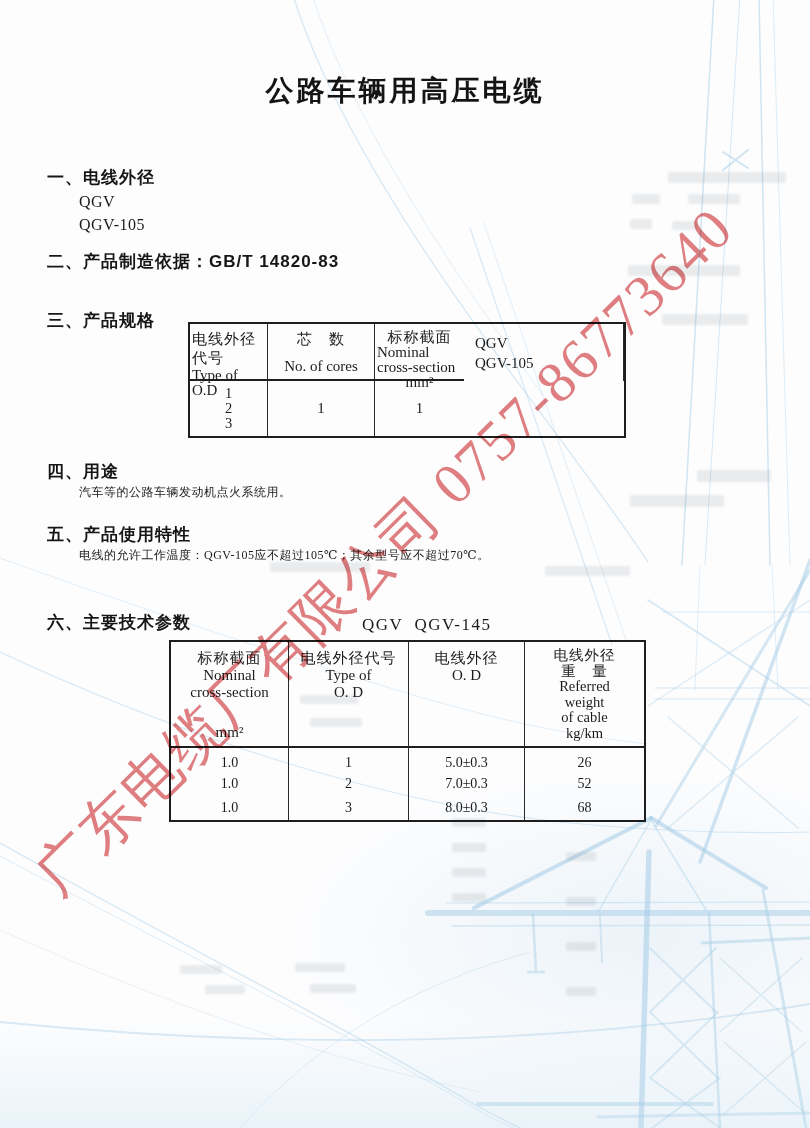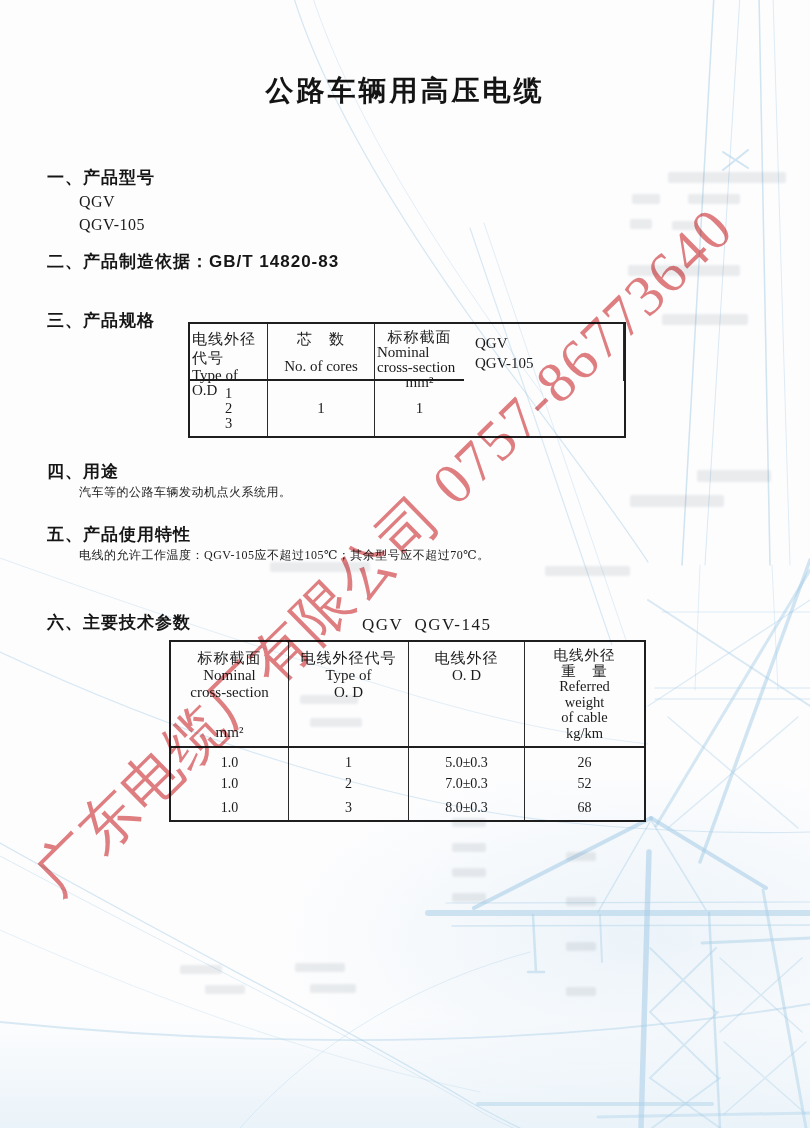--- a/index.html
+++ b/index.html
@@ -172,21 +172,21 @@
       <div class="smudge" style="left: 180px; top: 965px; width: 42px; height: 9px;"></div>
       <div class="smudge" style="left: 295px; top: 963px; width: 50px; height: 9px;"></div>
       <div class="smudge" style="left: 205px; top: 985px; width: 40px; height: 9px;"></div>
       <div class="smudge" style="left: 310px; top: 984px; width: 46px; height: 9px;"></div>
     </div>
 
   <div class="content">
 
     <h1 class="title">公路车辆用高压电缆</h1>
 
-    <div class="head" style="top:166px">一、产品型号</div>
+    <div class="head" style="top:166px">一、电线外径</div>
     <div class="prod-line" style="top:193px">
       <span class="prod-model">QGV</span>
     </div>
     <div class="prod-line" style="top:216px">
       <span class="prod-model">QGV-105</span>
     </div>
 
     <div class="head" style="top:250px">二、产品制造依据：GB/T 14820-83</div>
     <div class="head" style="top:309px">三、产品规格</div>
 

